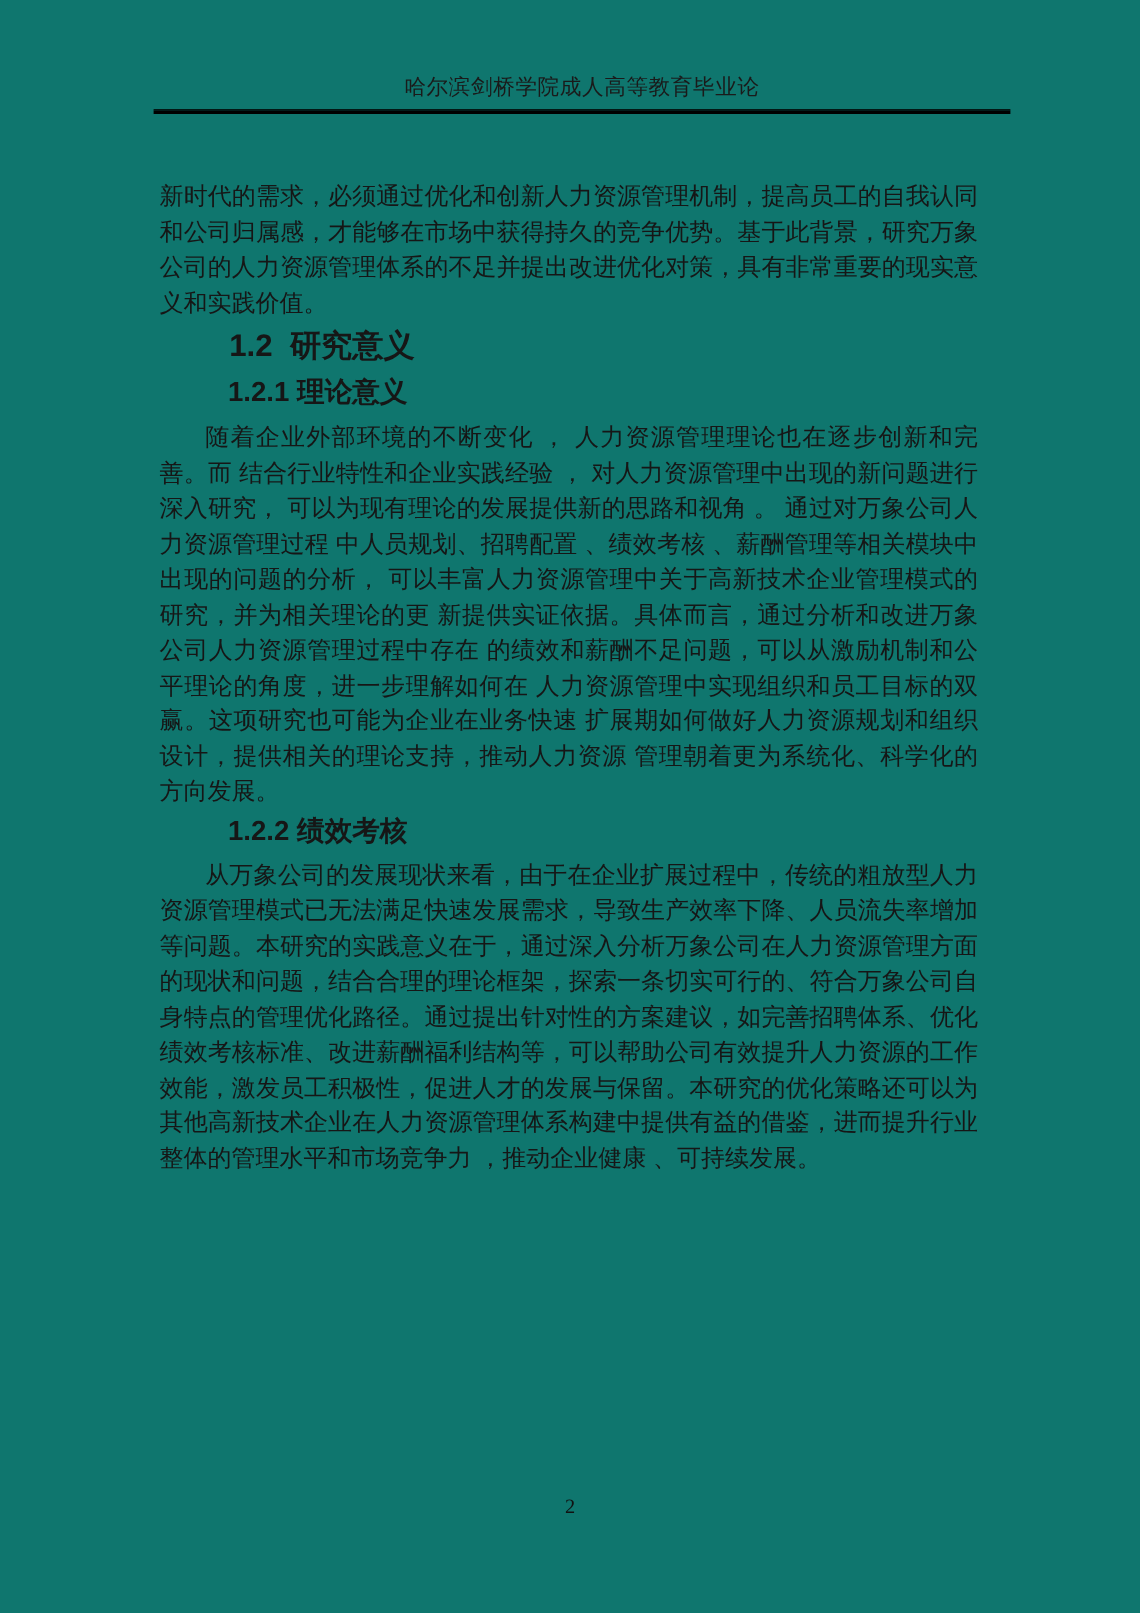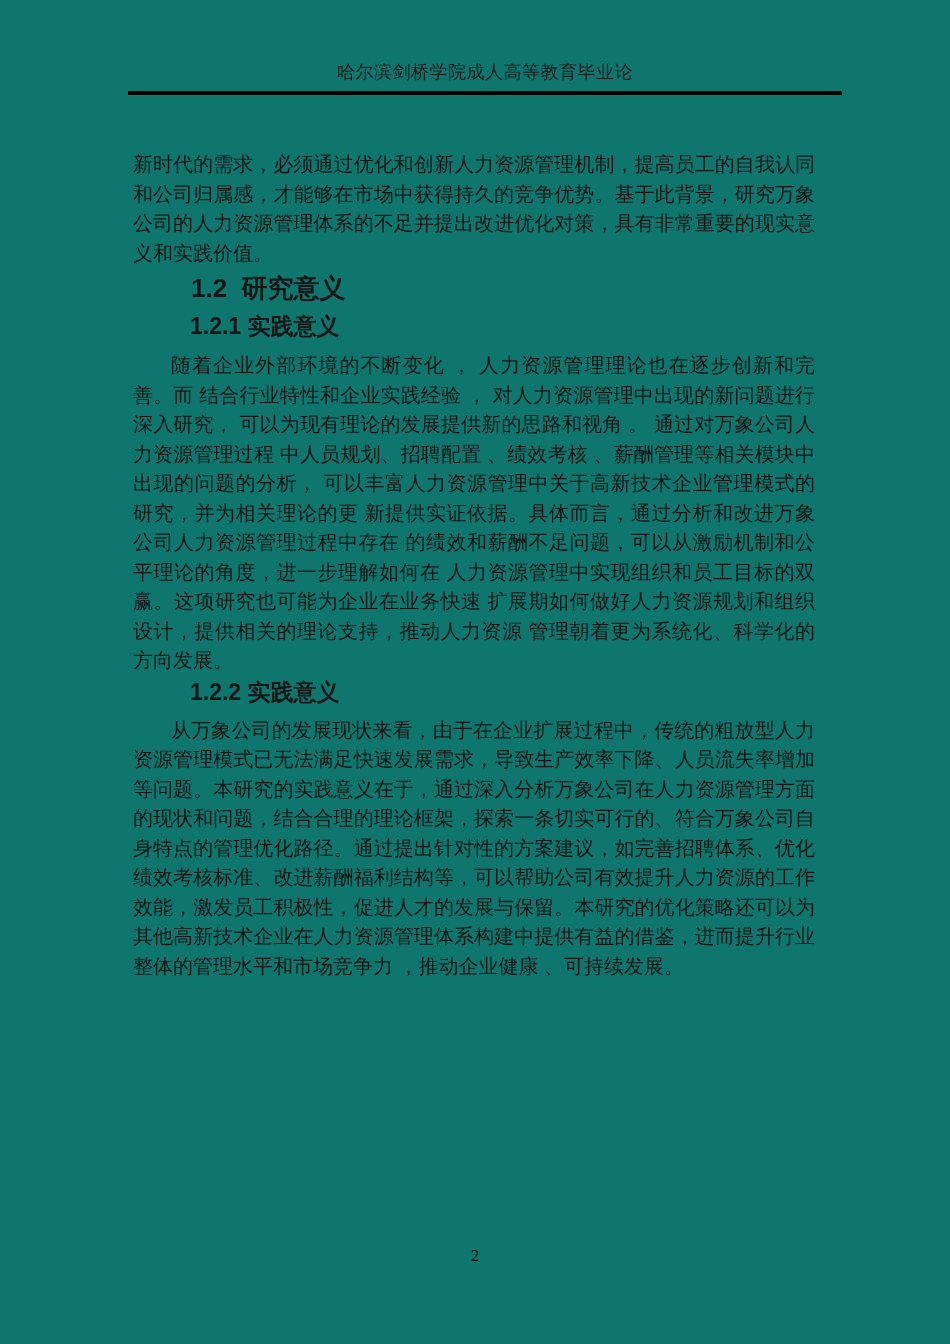--- a/index.html
+++ b/index.html
@@ -103,25 +103,25 @@
     <div class="header-title">哈尔滨剑桥学院成人高等教育毕业论</div>
     <div class="header-rule"></div>
   </div>
 
   <div class="content">
 
     <p class="para">新时代的需求，必须通过优化和创新人力资源管理机制，提高员工的自我认同和公司归属感，才能够在市场中获得持久的竞争优势。基于此背景，研究万象公司的人力资源管理体系的不足并提出改进优化对策，具有非常重要的现实意义和实践价值。</p>
 
     <div class="heading-1">1.2  研究意义</div>
 
-    <div class="heading-2">1.2.1 实践意义</div>
+    <div class="heading-2">1.2.1 理论意义</div>
 
     <p class="para indent">随着企业外部环境的不断变化 ， 人力资源管理理论也在逐步创新和完善。而 结合行业特性和企业实践经验 ， 对人力资源管理中出现的新问题进行深入研究， 可以为现有理论的发展提供新的思路和视角 。 通过对万象公司人力资源管理过程 中人员规划、招聘配置 、绩效考核 、薪酬管理等相关模块中出现的问题的分析， 可以丰富人力资源管理中关于高新技术企业管理模式的研究，并为相关理论的更 新提供实证依据。具体而言，通过分析和改进万象公司人力资源管理过程中存在 的绩效和薪酬不足问题，可以从激励机制和公平理论的角度，进一步理解如何在 人力资源管理中实现组织和员工目标的双赢。这项研究也可能为企业在业务快速 扩展期如何做好人力资源规划和组织设计，提供相关的理论支持，推动人力资源 管理朝着更为系统化、科学化的方向发展。</p>
 
-    <div class="heading-2 tight">1.2.2 实践意义</div>
+    <div class="heading-2 tight">1.2.2 绩效考核</div>
 
     <p class="para indent">从万象公司的发展现状来看，由于在企业扩展过程中，传统的粗放型人力资源管理模式已无法满足快速发展需求，导致生产效率下降、人员流失率增加等问题。本研究的实践意义在于，通过深入分析万象公司在人力资源管理方面的现状和问题，结合合理的理论框架，探索一条切实可行的、符合万象公司自身特点的管理优化路径。通过提出针对性的方案建议，如完善招聘体系、优化绩效考核标准、改进薪酬福利结构等，可以帮助公司有效提升人力资源的工作效能，激发员工积极性，促进人才的发展与保留。本研究的优化策略还可以为其他高新技术企业在人力资源管理体系构建中提供有益的借鉴，进而提升行业整体的管理水平和市场竞争力 ，推动企业健康 、可持续发展。</p>
 
   </div>
 
   <div class="footer">
     <span class="page-number">2</span>
   </div>
 
 </div>

